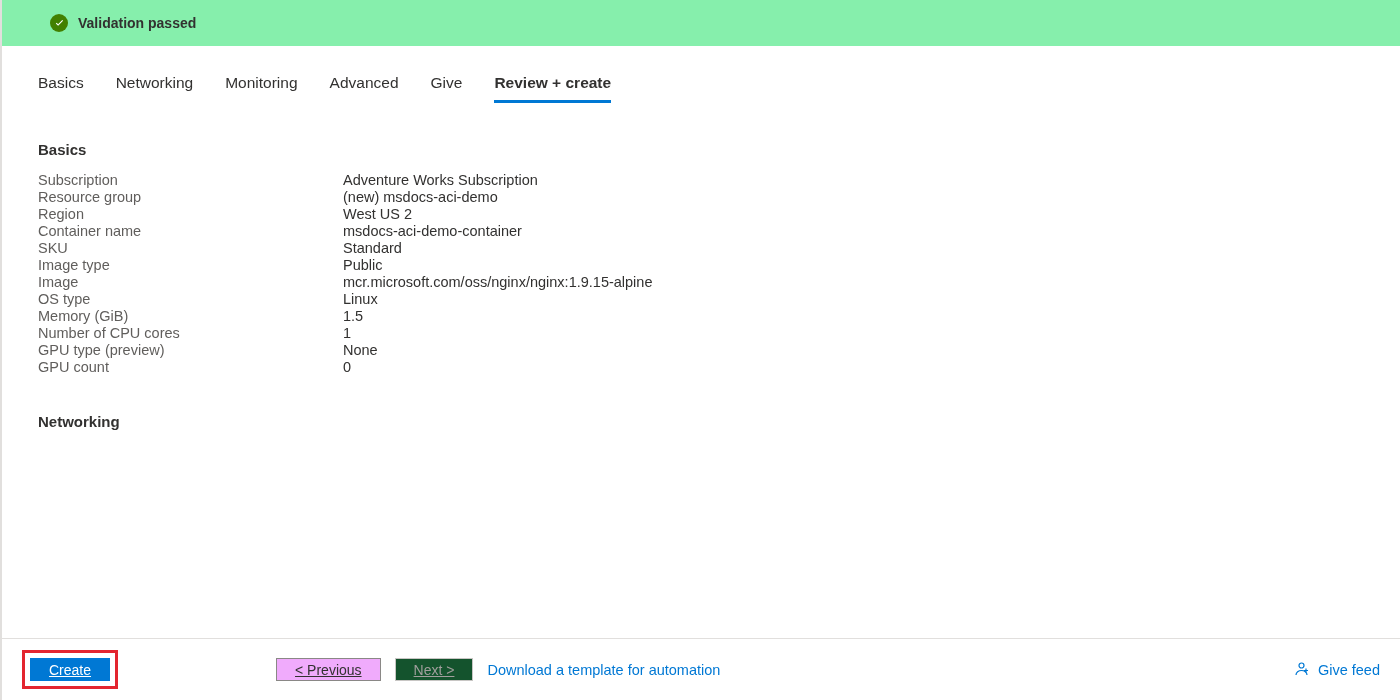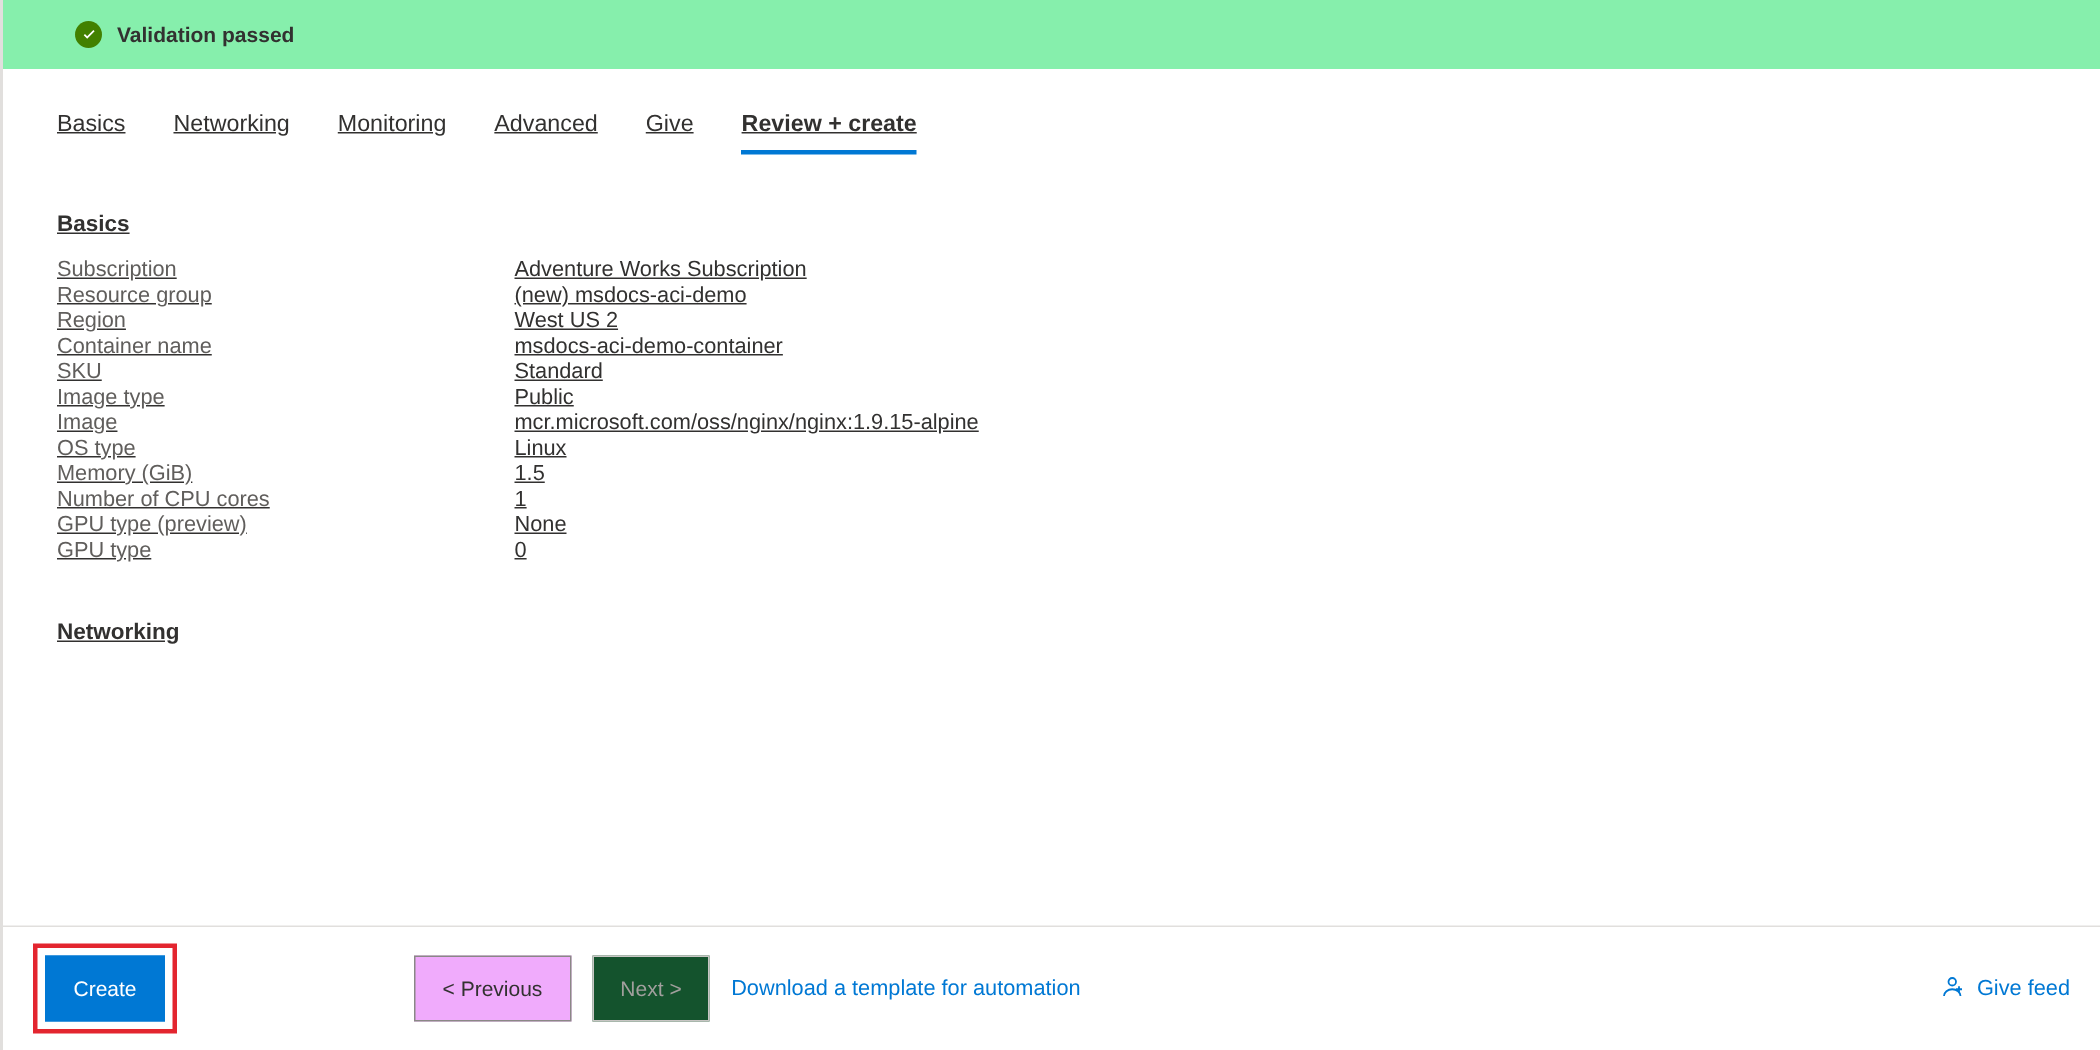--- a/index.html
+++ b/index.html
@@ -35,21 +35,20 @@
   }
   .validation-banner .icon svg { width: 11px; height: 11px; }
   .validation-banner .msg {
     font-size: 14px;
     color: #323130;
     font-weight: 600;
   }
   .content {
     padding: 0 4px 0 36px;
     margin-left: 2px;
-    text-decoration: underline;
   }
   .tabs {
     display: flex;
     gap: 32px;
     padding-top: 28px;
     margin-bottom: 38px;
   }
   .tab {
     font-size: 15.5px;
     color: #323130;
@@ -87,25 +86,26 @@
     border-top: 1px solid #e1dfdd;
     background: #ffffff;
     padding: 11px 20px 11px 20px;
     display: flex;
     align-items: center;
     gap: 14px;
   }
   .btn {
     font-family: inherit;
     font-size: 14px;
-    height: 44px;
+    height: 23px;
     padding: 0 18px;
     cursor: pointer;
     border: 1px solid transparent;
     background: #ffffff;
+    text-decoration: underline;
   }
   .btn-primary {
     background: #0078d4;
     color: #ffffff;
     border: 1px solid #0078d4;
     font-weight: 400;
   }
   .create-highlight {
     border: 3px solid #e3252f;
     padding: 5px;
@@ -181,21 +181,21 @@
     <div class="kv-label">Image</div>
     <div class="kv-value">mcr.microsoft.com/oss/nginx/nginx:1.9.15-alpine</div>
     <div class="kv-label">OS type</div>
     <div class="kv-value">Linux</div>
     <div class="kv-label">Memory (GiB)</div>
     <div class="kv-value">1.5</div>
     <div class="kv-label">Number of CPU cores</div>
     <div class="kv-value">1</div>
     <div class="kv-label">GPU type (preview)</div>
     <div class="kv-value">None</div>
-    <div class="kv-label">GPU type</div>
+    <div class="kv-label">GPU count</div>
     <div class="kv-value">0</div>
   </div>
 
   <div class="section-heading">Networking</div>
 </div>
 
 <div class="footer">
   <span class="create-highlight">
     <button class="btn btn-primary">Create</button>
   </span>

